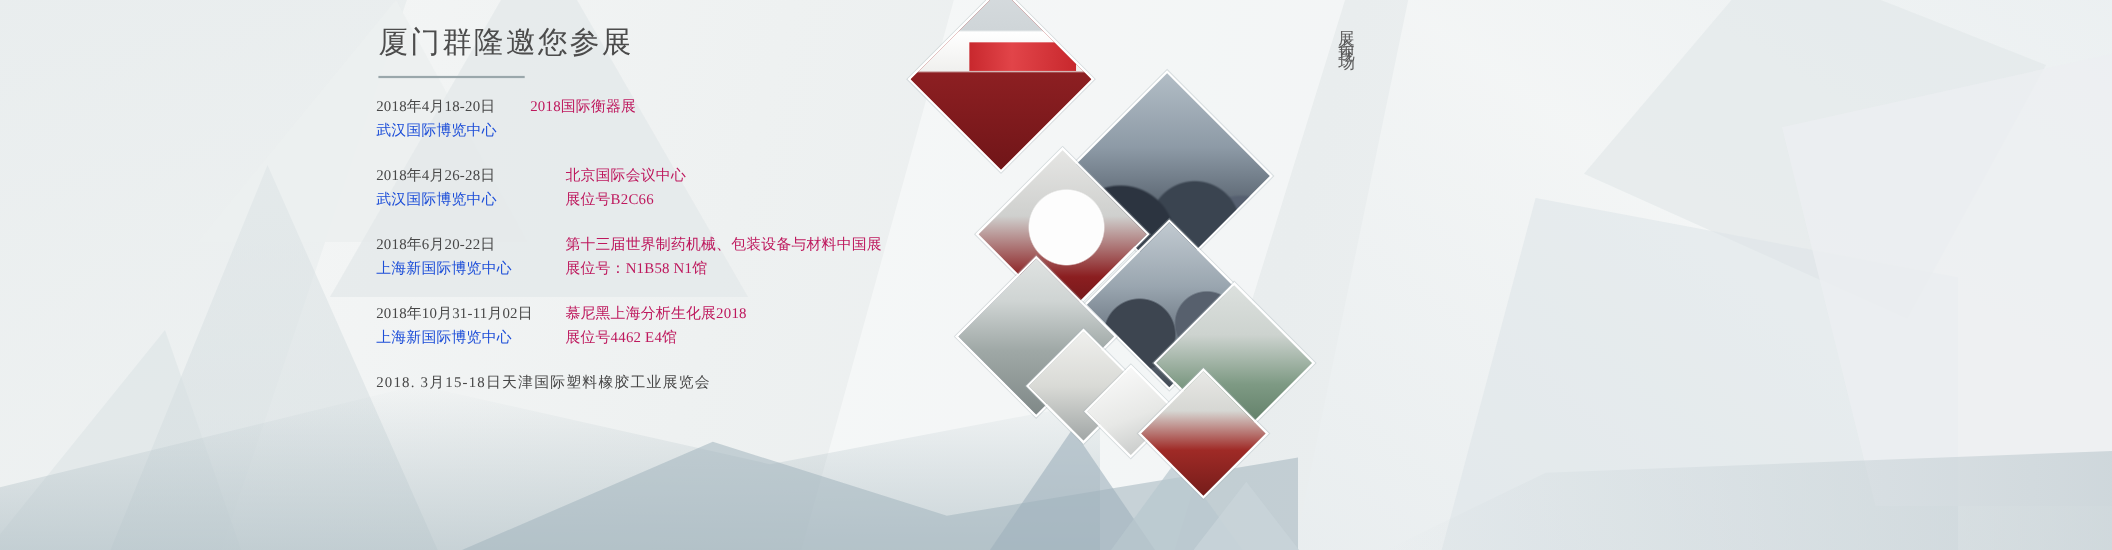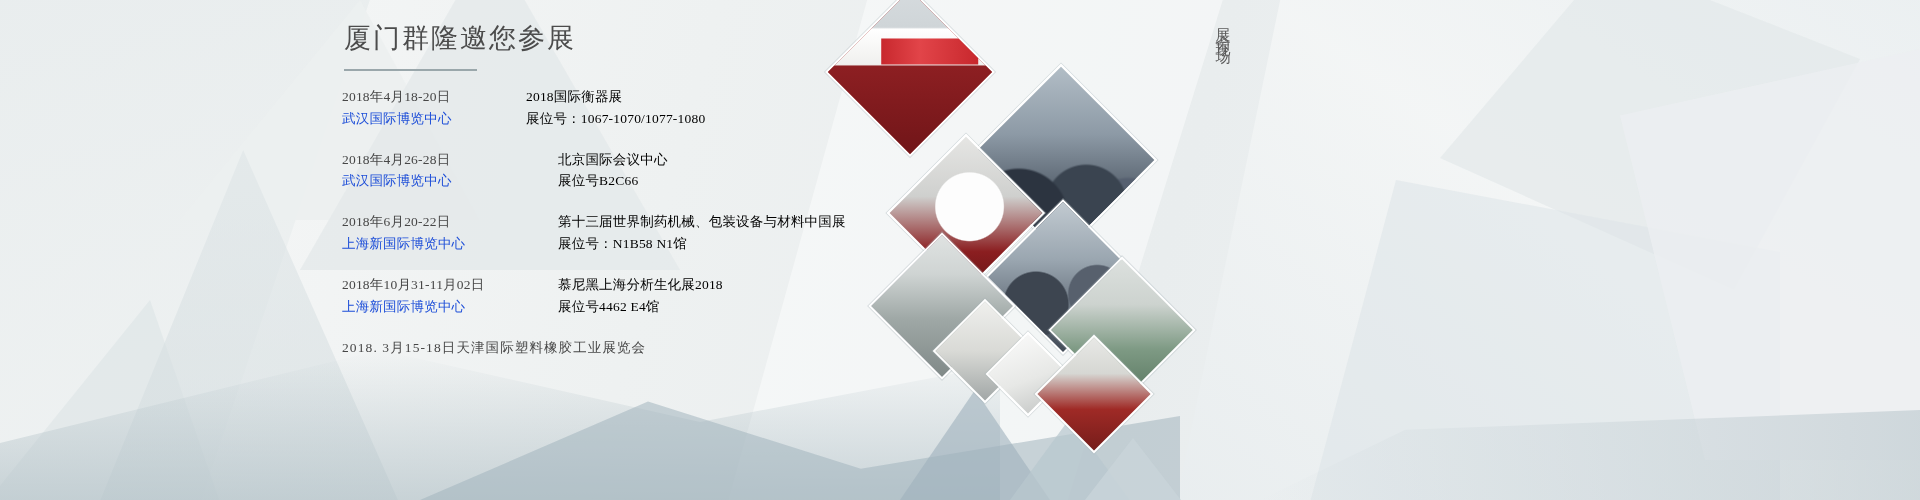--- a/index.html
+++ b/index.html
@@ -120,30 +120,29 @@
   }
   .rule {
     width: 133px; height: 2px; background: #9aa7ab;
     margin: 11px 0 15px 2px;
   }
   .entry { margin-bottom: 19px; }
   .entry-row {
     display: flex; align-items: baseline;
     line-height: 1.62;
     white-space: nowrap;
-    gap: 44px;
   }
   .e-date, .e-venue {
     width: 118px; flex: 0 0 auto;
     font-size: 13.5px; color: #474747;
     letter-spacing: .2px;
   }
   .e-venue { color: #1d4ed8; }
   .e-name, .e-booth {
-    font-size: 13.5px; color: #000000;
+    font-size: 13.5px; color: #be185d;
     letter-spacing: .2px;
     padding-left: 22px;
   }
   .entry.wide .e-date, .entry.wide .e-venue { width: 150px; }
   .entry.last .e-venue { width: 183px; }
   .entry.last .e-booth { padding-left: 0; }
   .entry.last .e-venue, .entry.last .e-date { letter-spacing: 1.1px; }
 
   
   .collage {
@@ -250,21 +249,20 @@
   <div class="headline">厦门群隆邀您参展</div>
   <div class="rule"></div>
 
   <div class="entry">
     <div class="entry-row">
       <span class="e-date">2018年4月18-20日</span>
       <span class="e-name">2018国际衡器展</span>
     </div>
     <div class="entry-row">
       <span class="e-venue">武汉国际博览中心</span>
-      <span class="e-booth">展位号：1067-1070/1077-1080</span>
     </div>
   </div>
 
 
   <div class="entry wide">
     <div class="entry-row">
       <span class="e-date">2018年4月26-28日</span>
       <span class="e-name">北京国际会议中心</span>
     </div>
     <div class="entry-row">

